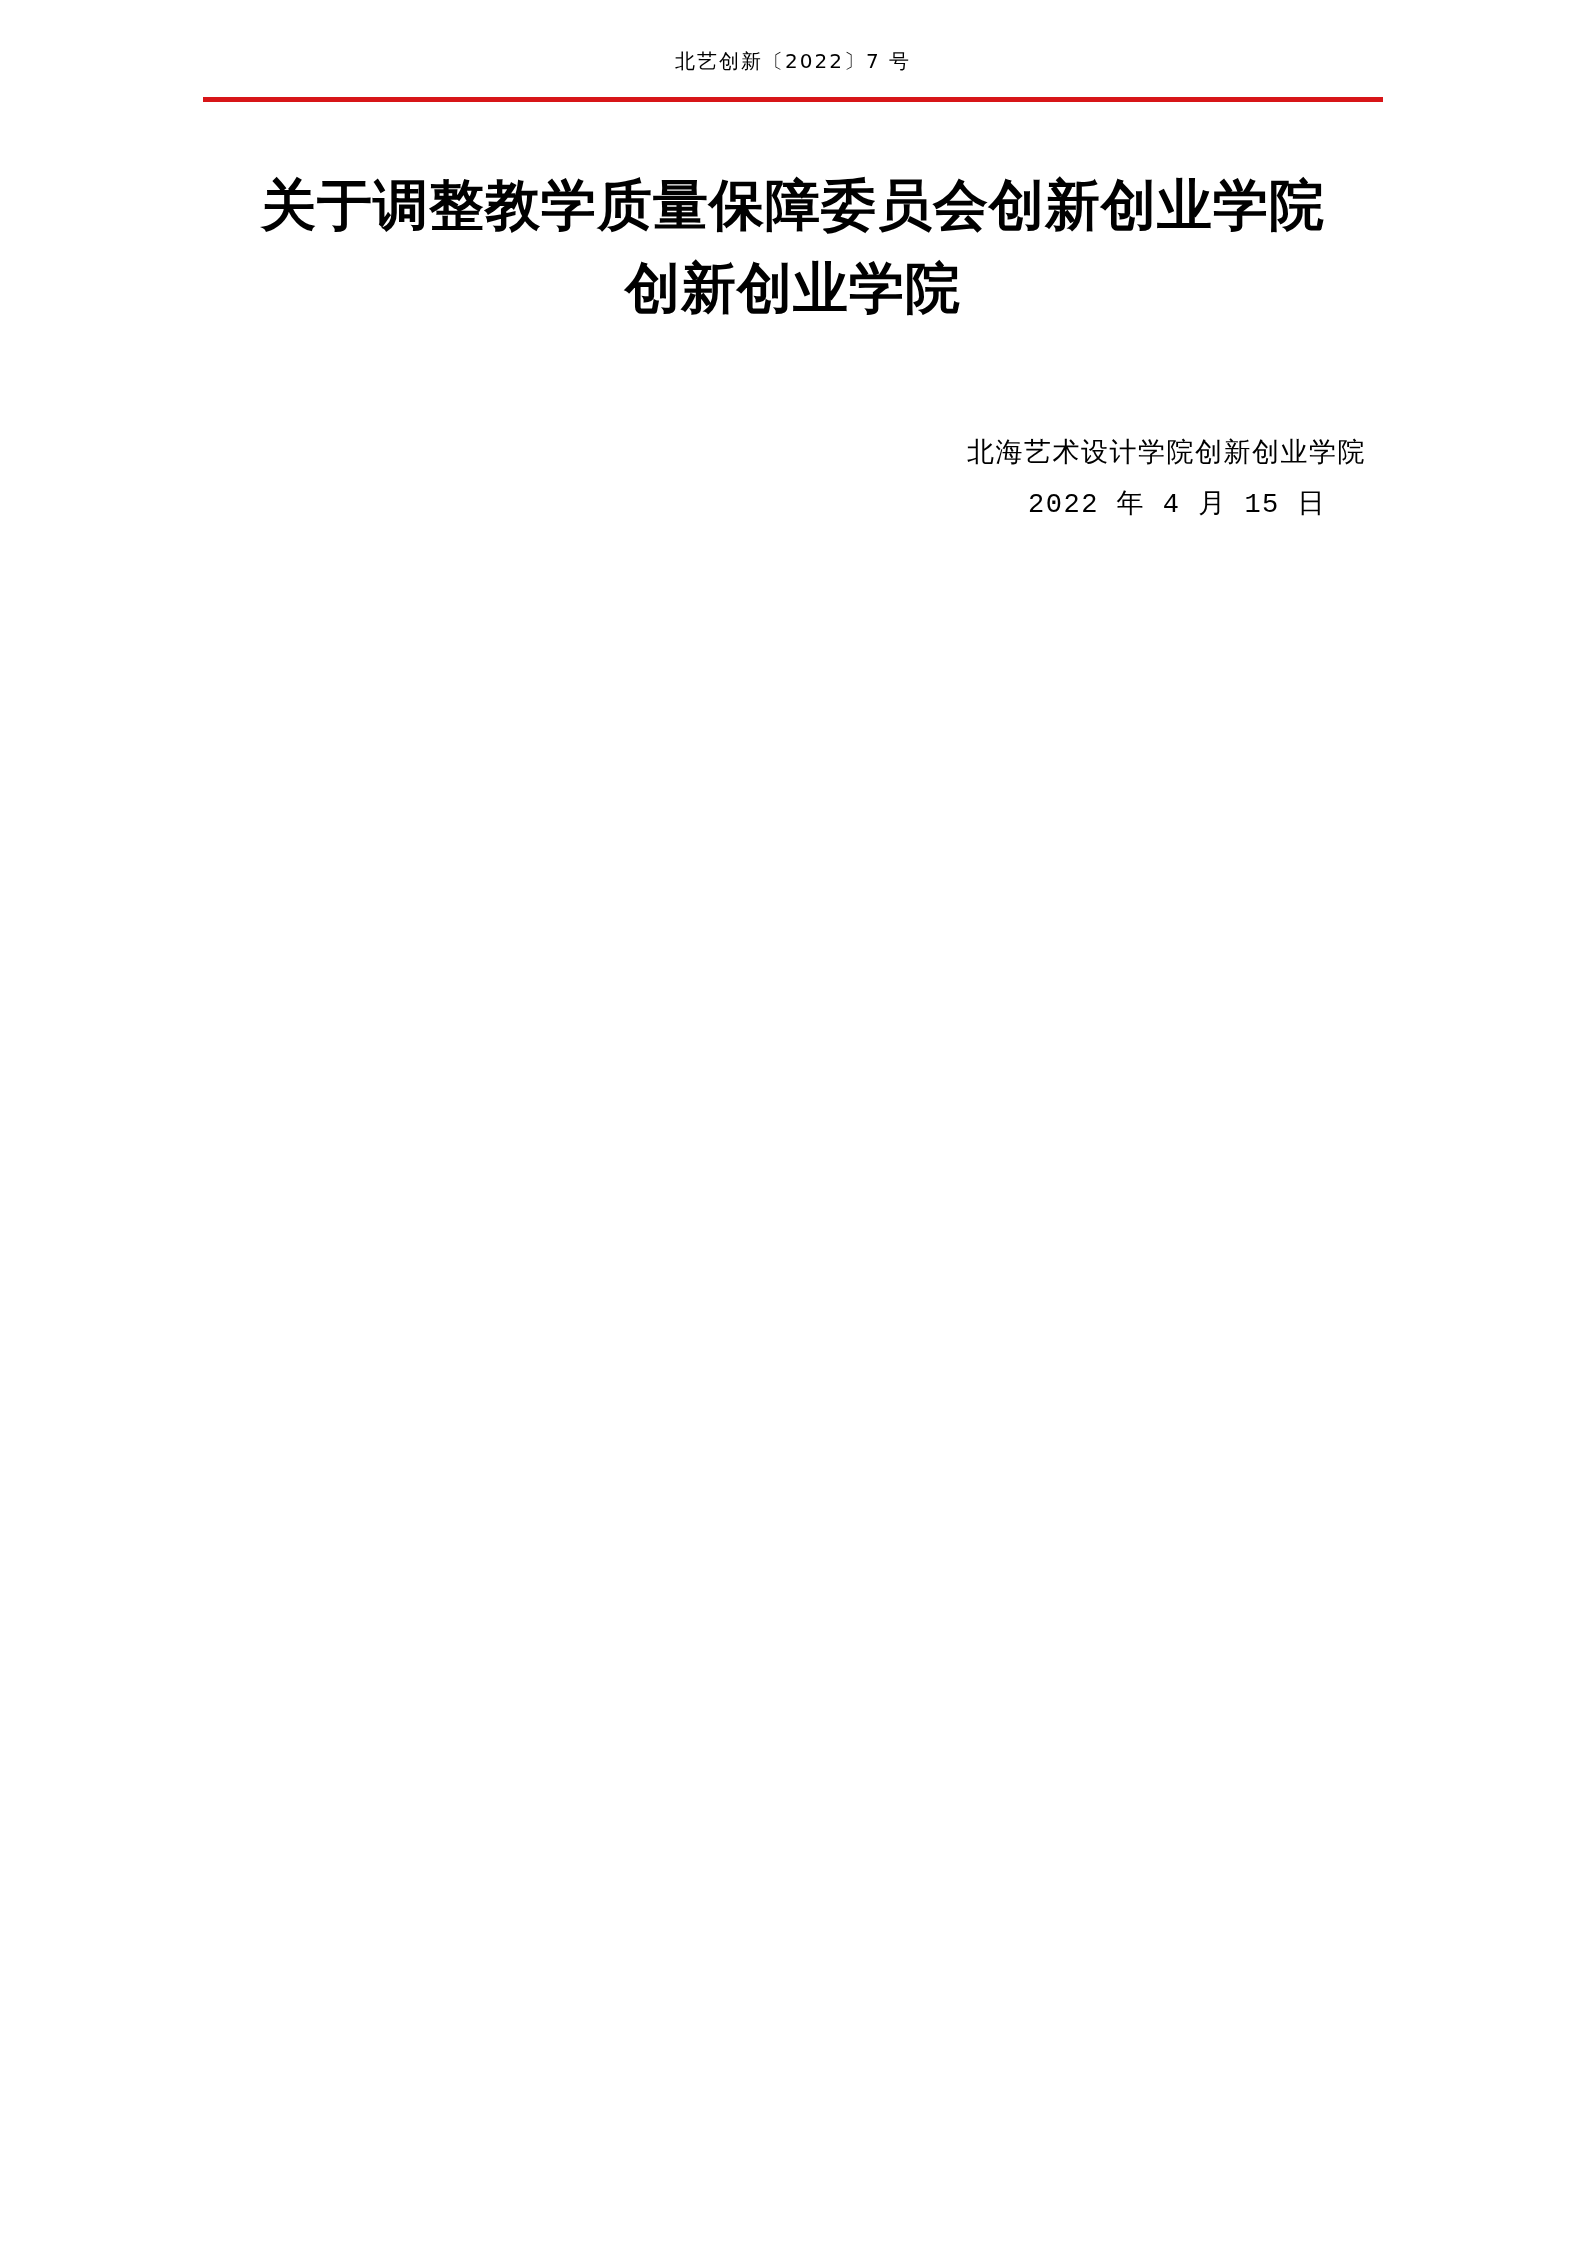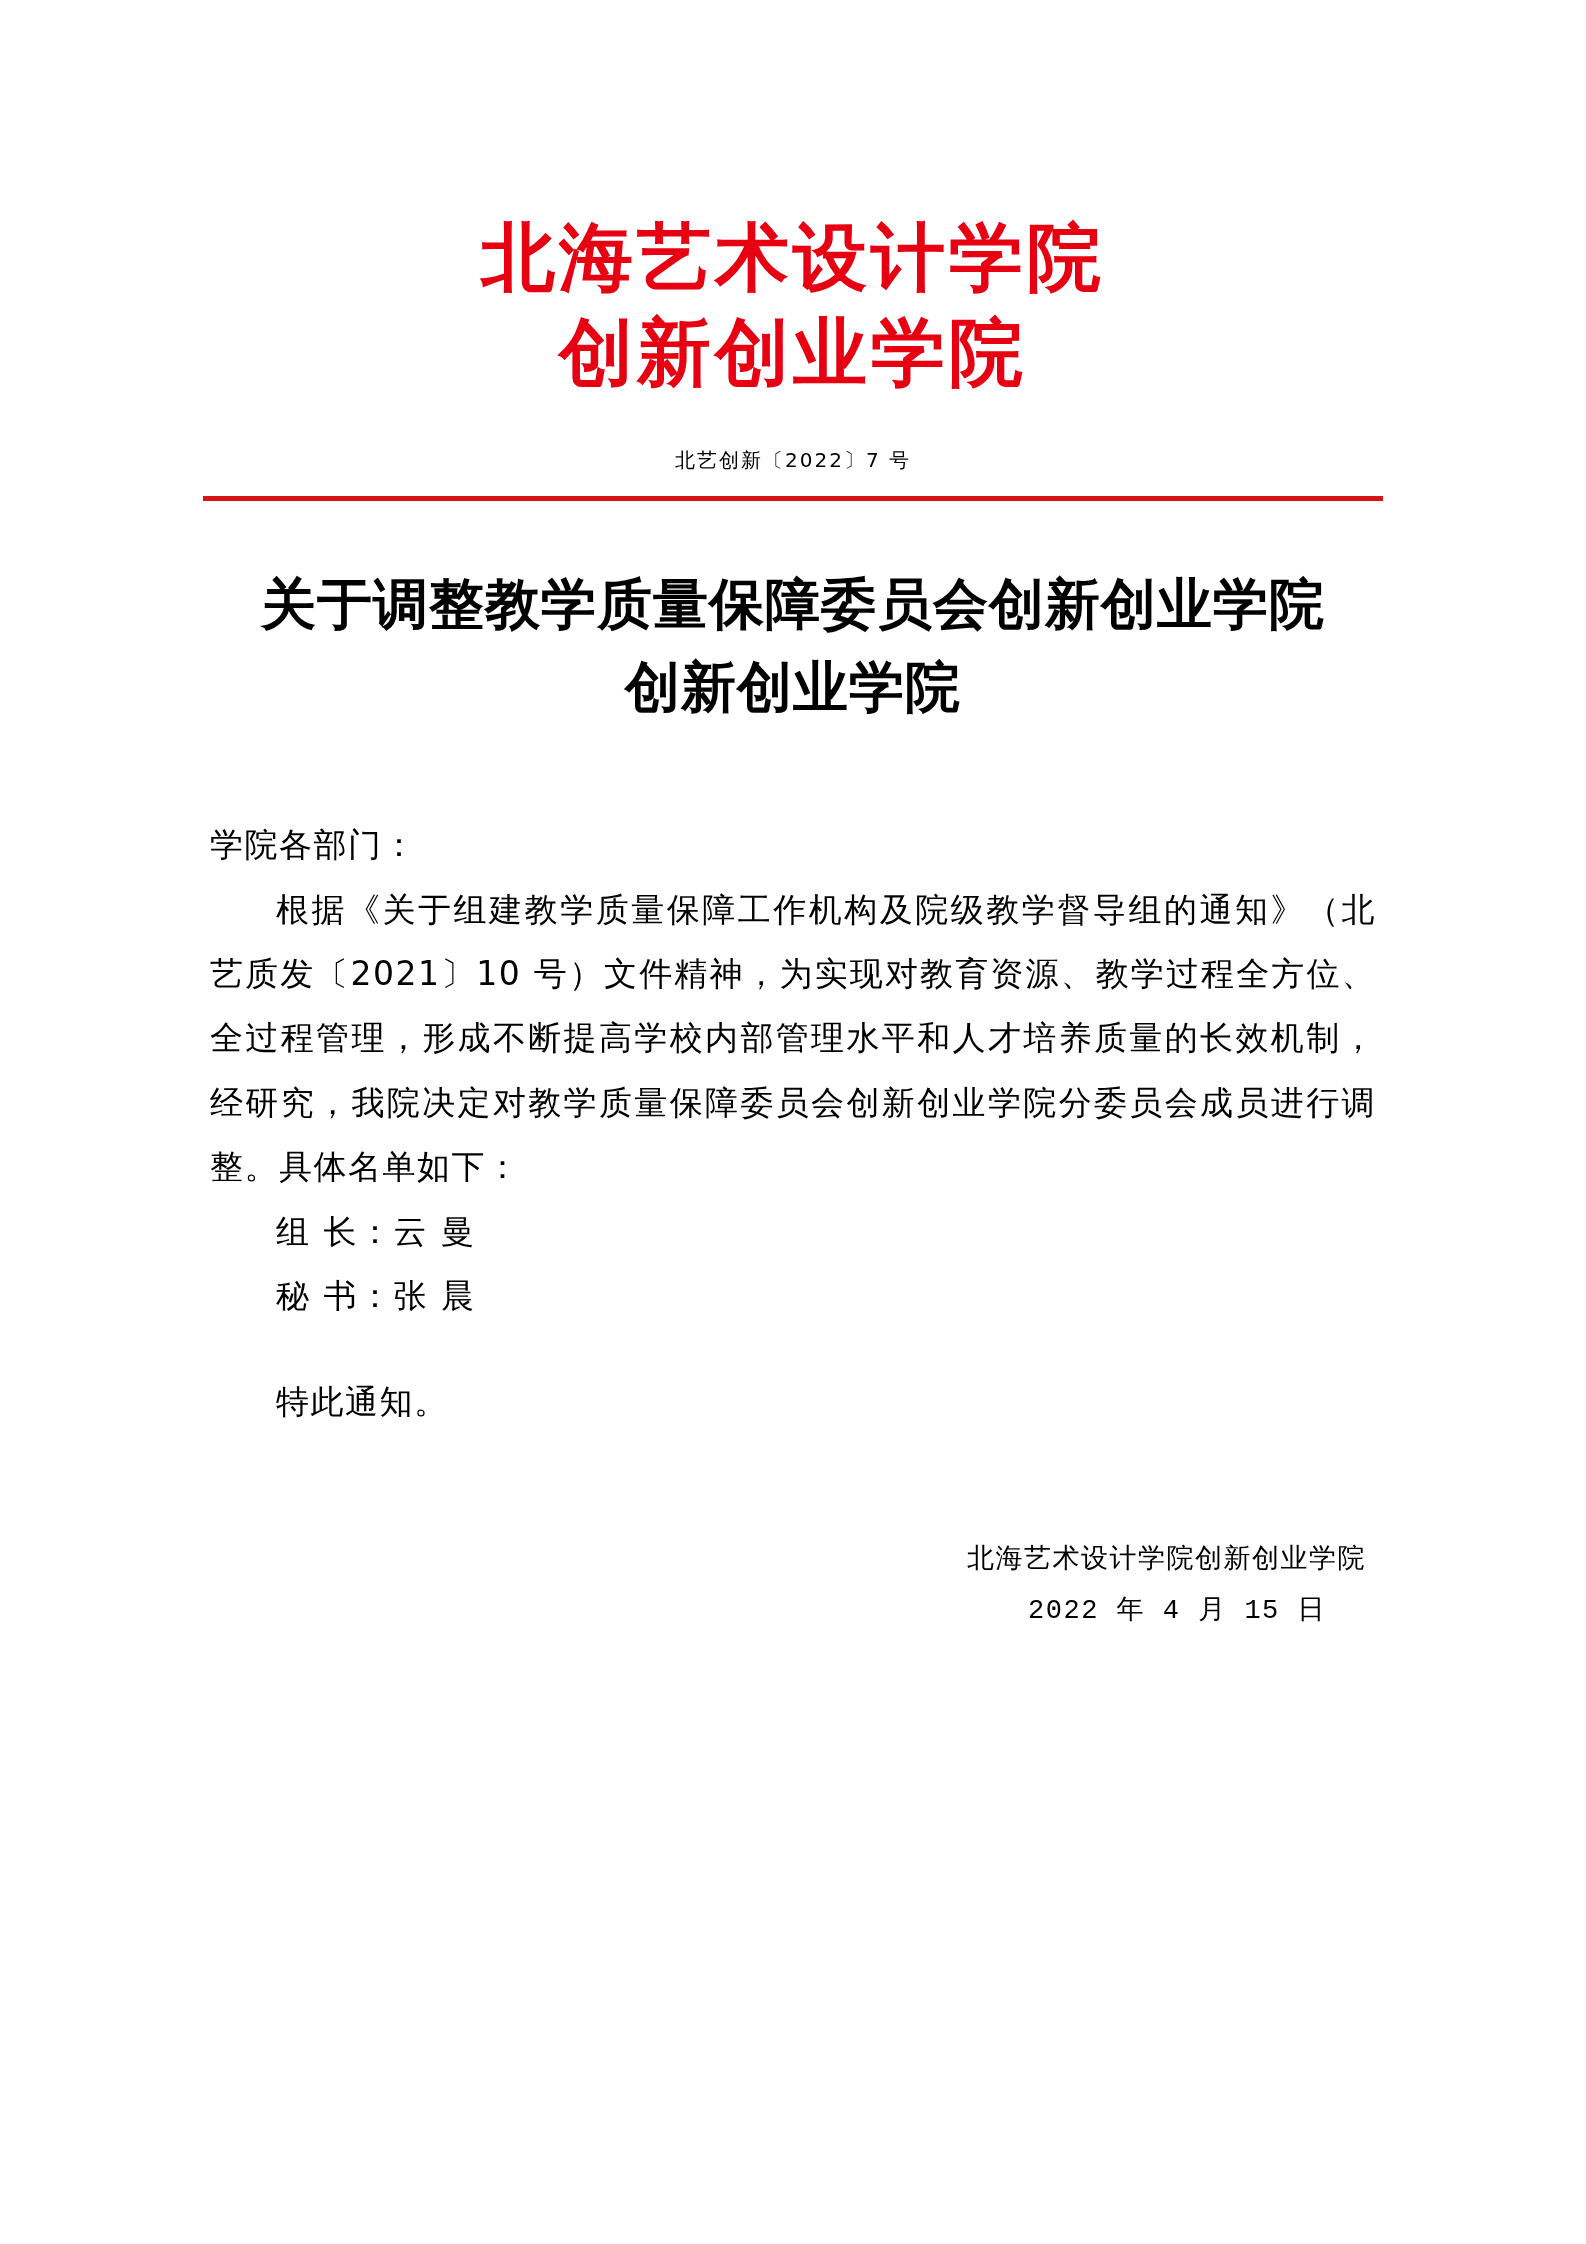--- a/index.html
+++ b/index.html
@@ -101,41 +101,29 @@
   }
   .sig-date {
     padding-right: 40px;
   }
 </style>
 </head>
 <body>
 
 <div class="page">
 
-  <div class="masthead">
-    <div class="masthead-line">北海艺术设计学院</div>
-    <div class="masthead-line">创新创业学院</div>
-  </div>
 
   <div class="doc-number">北艺创新〔2022〕7 号</div>
 
   <div class="red-rule"></div>
 
   <div class="title">
     <span>关于调整教学质量保障委员会创新创业学院</span>
     <span class="line2">创新创业学院</span>
   </div>
 
-  <div class="body-block">
-    <p class="salutation">学院各部门：</p>
-    <p class="para">根据《关于组建教学质量保障工作机构及院级教学督导组的通知》（北艺质发〔2021〕10 号）文件精神，为实现对教育资源、教学过程全方位、全过程管理，形成不断提高学校内部管理水平和人才培养质量的长效机制，经研究，我院决定对教学质量保障委员会创新创业学院分委员会成员进行调整。具体名单如下：</p>
-    <p class="member-line">组  长：云  曼</p>
-    <p class="member-line">秘  书：张  晨</p>
-    <div class="spacer"></div>
-    <p class="notice-end">特此通知。</p>
-  </div>
 
   <div class="signature">
     <div>北海艺术设计学院创新创业学院</div>
     <div class="sig-date">2022 年 4 月 15 日</div>
   </div>
 
 </div>
 
 </body></html>

